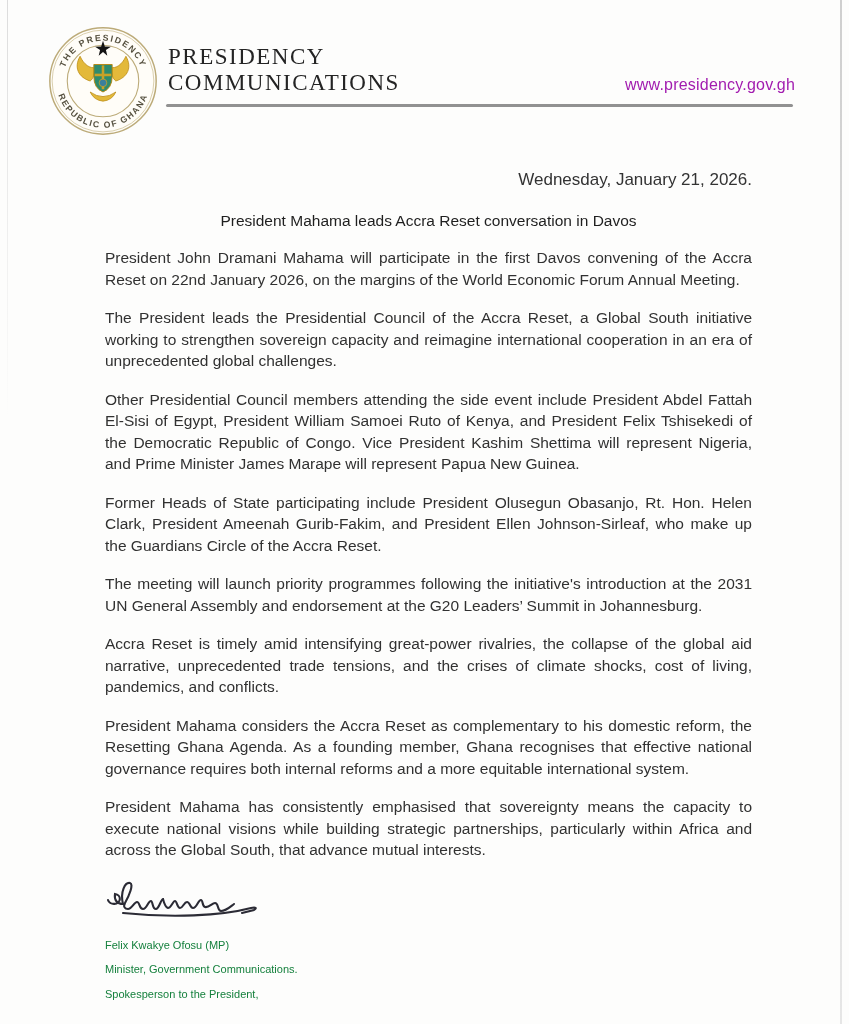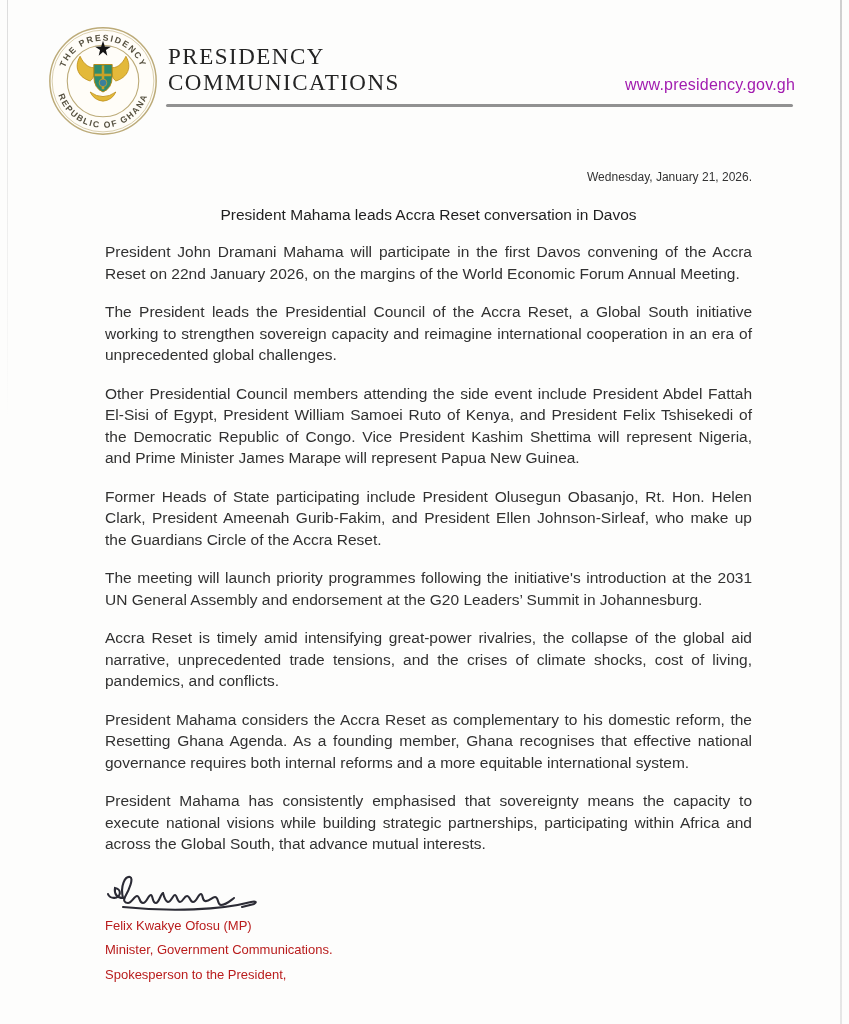--- a/index.html
+++ b/index.html
@@ -30,33 +30,33 @@
     position:absolute;right:54px;top:76px;
     font-size:16px;color:#a21caf;letter-spacing:0.2px;
   }
   .header-rule{
     position:absolute;left:166px;right:56px;top:104px;height:3px;
     background:#919191;border-radius:2px;
   }
 
   
   .content{position:absolute;left:105px;top:134px;width:647px;}
-  .date-line{margin-top:36px;text-align:right;font-size:12px;color:#333;}
+  .date-line{margin-top:36px;text-align:right;font-size:17px;color:#333;}
   .doc-title{margin-top:22px;text-align:center;font-weight:400;
     font-size:15.5px;color:#1f1f1f;}
   .body-text p{
     margin:17px 0 0 0;font-size:15.5px;line-height:21.5px;
     text-align:justify;color:#313131;
   }
   .body-text p:last-child{text-align:justify;}
 
   
   .sig-wrap{margin-top:13px;}
   .sig-svg{display:block;margin-left:-4px;}
-  .signatory{margin-top:0;font-size:13px;line-height:24.5px;color:#b91c1c;}
+  .signatory{margin-top:13px;font-size:11px;line-height:24.5px;color:#15803d;}
 </style>
 </head>
 <body>
 
 <div class="page">
   <div class="edge-left"></div>
   <div class="edge-right"></div>
 
   <div class="header">
 
@@ -105,21 +105,21 @@
     <div class="doc-title">President Mahama leads Accra Reset conversation in Davos</div>
 
     <div class="body-text">
       <p>President John Dramani Mahama will participate in the first Davos convening of the Accra Reset on 22nd January 2026, on the margins of the World Economic Forum Annual Meeting.</p>
       <p>The President leads the Presidential Council of the Accra Reset, a Global South initiative working to strengthen sovereign capacity and reimagine international cooperation in an era of unprecedented global challenges.</p>
       <p>Other Presidential Council members attending the side event include President Abdel Fattah El-Sisi of Egypt, President William Samoei Ruto of Kenya, and President Felix Tshisekedi of the Democratic Republic of Congo. Vice President Kashim Shettima will represent Nigeria, and Prime Minister James Marape will represent Papua New Guinea.</p>
       <p>Former Heads of State participating include President Olusegun Obasanjo, Rt. Hon. Helen Clark, President Ameenah Gurib-Fakim, and President Ellen Johnson-Sirleaf, who make up the Guardians Circle of the Accra Reset.</p>
       <p>The meeting will launch priority programmes following the initiative's introduction at the 2031 UN General Assembly and endorsement at the G20 Leaders’ Summit in Johannesburg.</p>
       <p>Accra Reset is timely amid intensifying great-power rivalries, the collapse of the global aid narrative, unprecedented trade tensions, and the crises of climate shocks, cost of living, pandemics, and conflicts.</p>
       <p>President Mahama considers the Accra Reset as complementary to his domestic reform, the Resetting Ghana Agenda. As a founding member, Ghana recognises that effective national governance requires both internal reforms and a more equitable international system.</p>
-      <p>President Mahama has consistently emphasised that sovereignty means the capacity to execute national visions while building strategic partnerships, participating within Africa and across the Global South, that advance mutual interests.</p>
+      <p>President Mahama has consistently emphasised that sovereignty means the capacity to execute national visions while building strategic partnerships, particularly within Africa and across the Global South, that advance mutual interests.</p>
     </div>
 
     <div class="sig-wrap">
       <svg class="sig-svg" width="170" height="46" viewBox="0 0 170 46">
         <g fill="none" stroke="#2b2b35" stroke-width="2.1" stroke-linecap="round">
 
           <path d="M7,26 a6,5 0 1 0 7,-6 c-1,6 2,10 8,10
                    c-3,-12 2,-22 7,-21 c4,1 -1,13 -5,20 c-2,4 0,6 3,6
                    c4,0 6,-7 9,-7 c3,0 2,7 6,7 c4,0 5,-8 8,-8 c2,0 1,8 5,8
                    c3,0 5,-10 7,-10 c1,4 2,8 5,9 c3,0 5,-7 7,-7 c2,0 2,7 5,7

